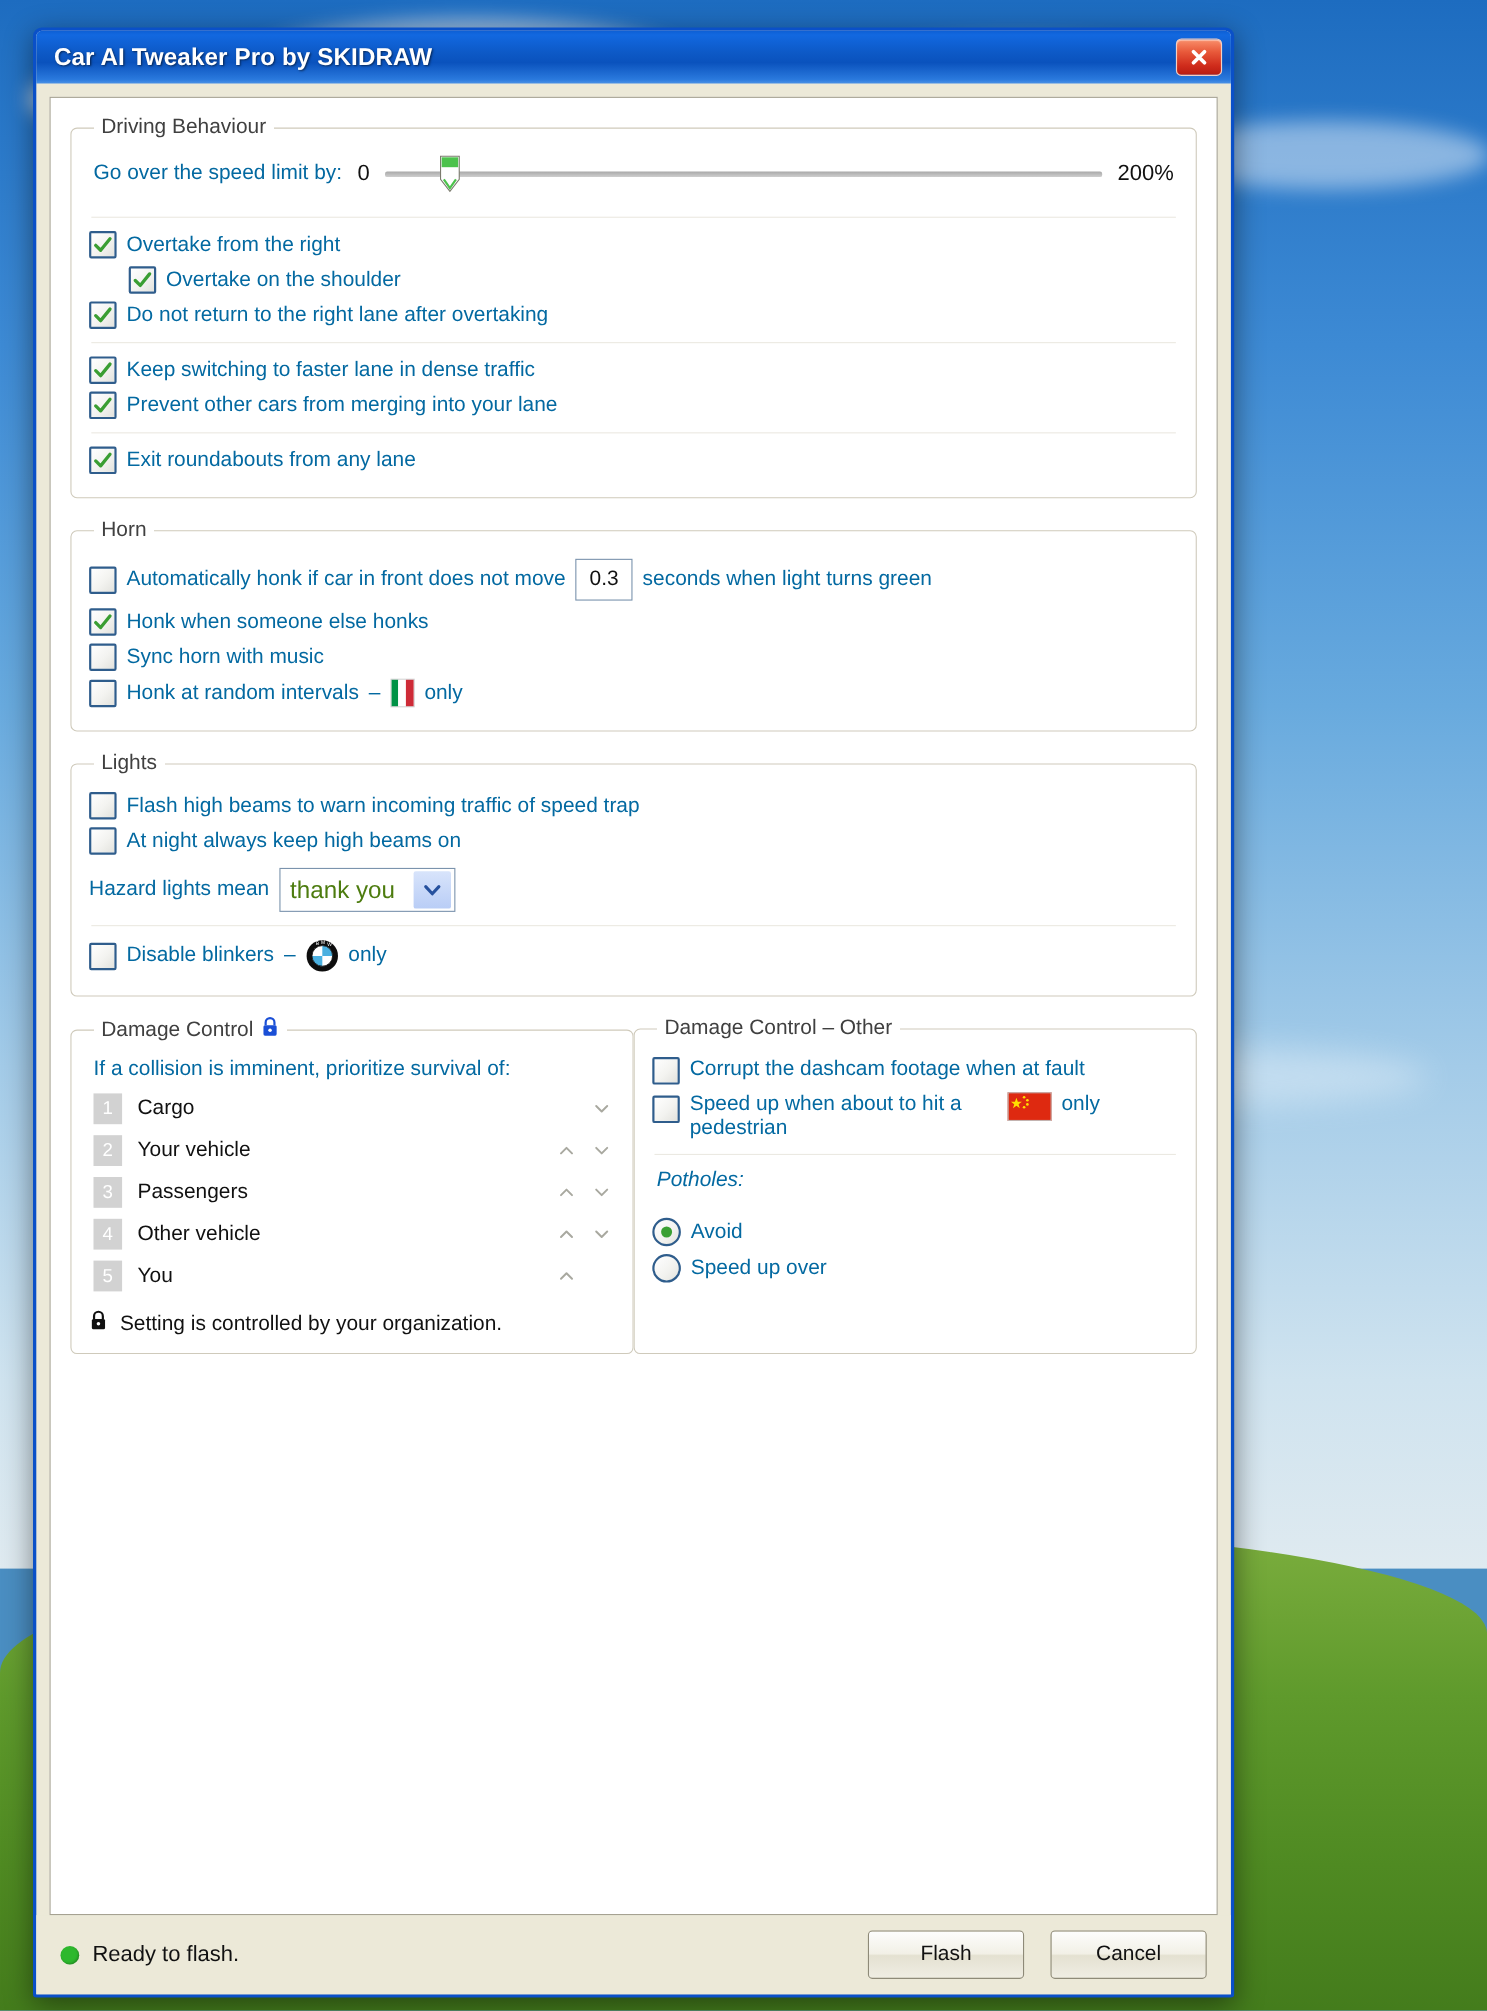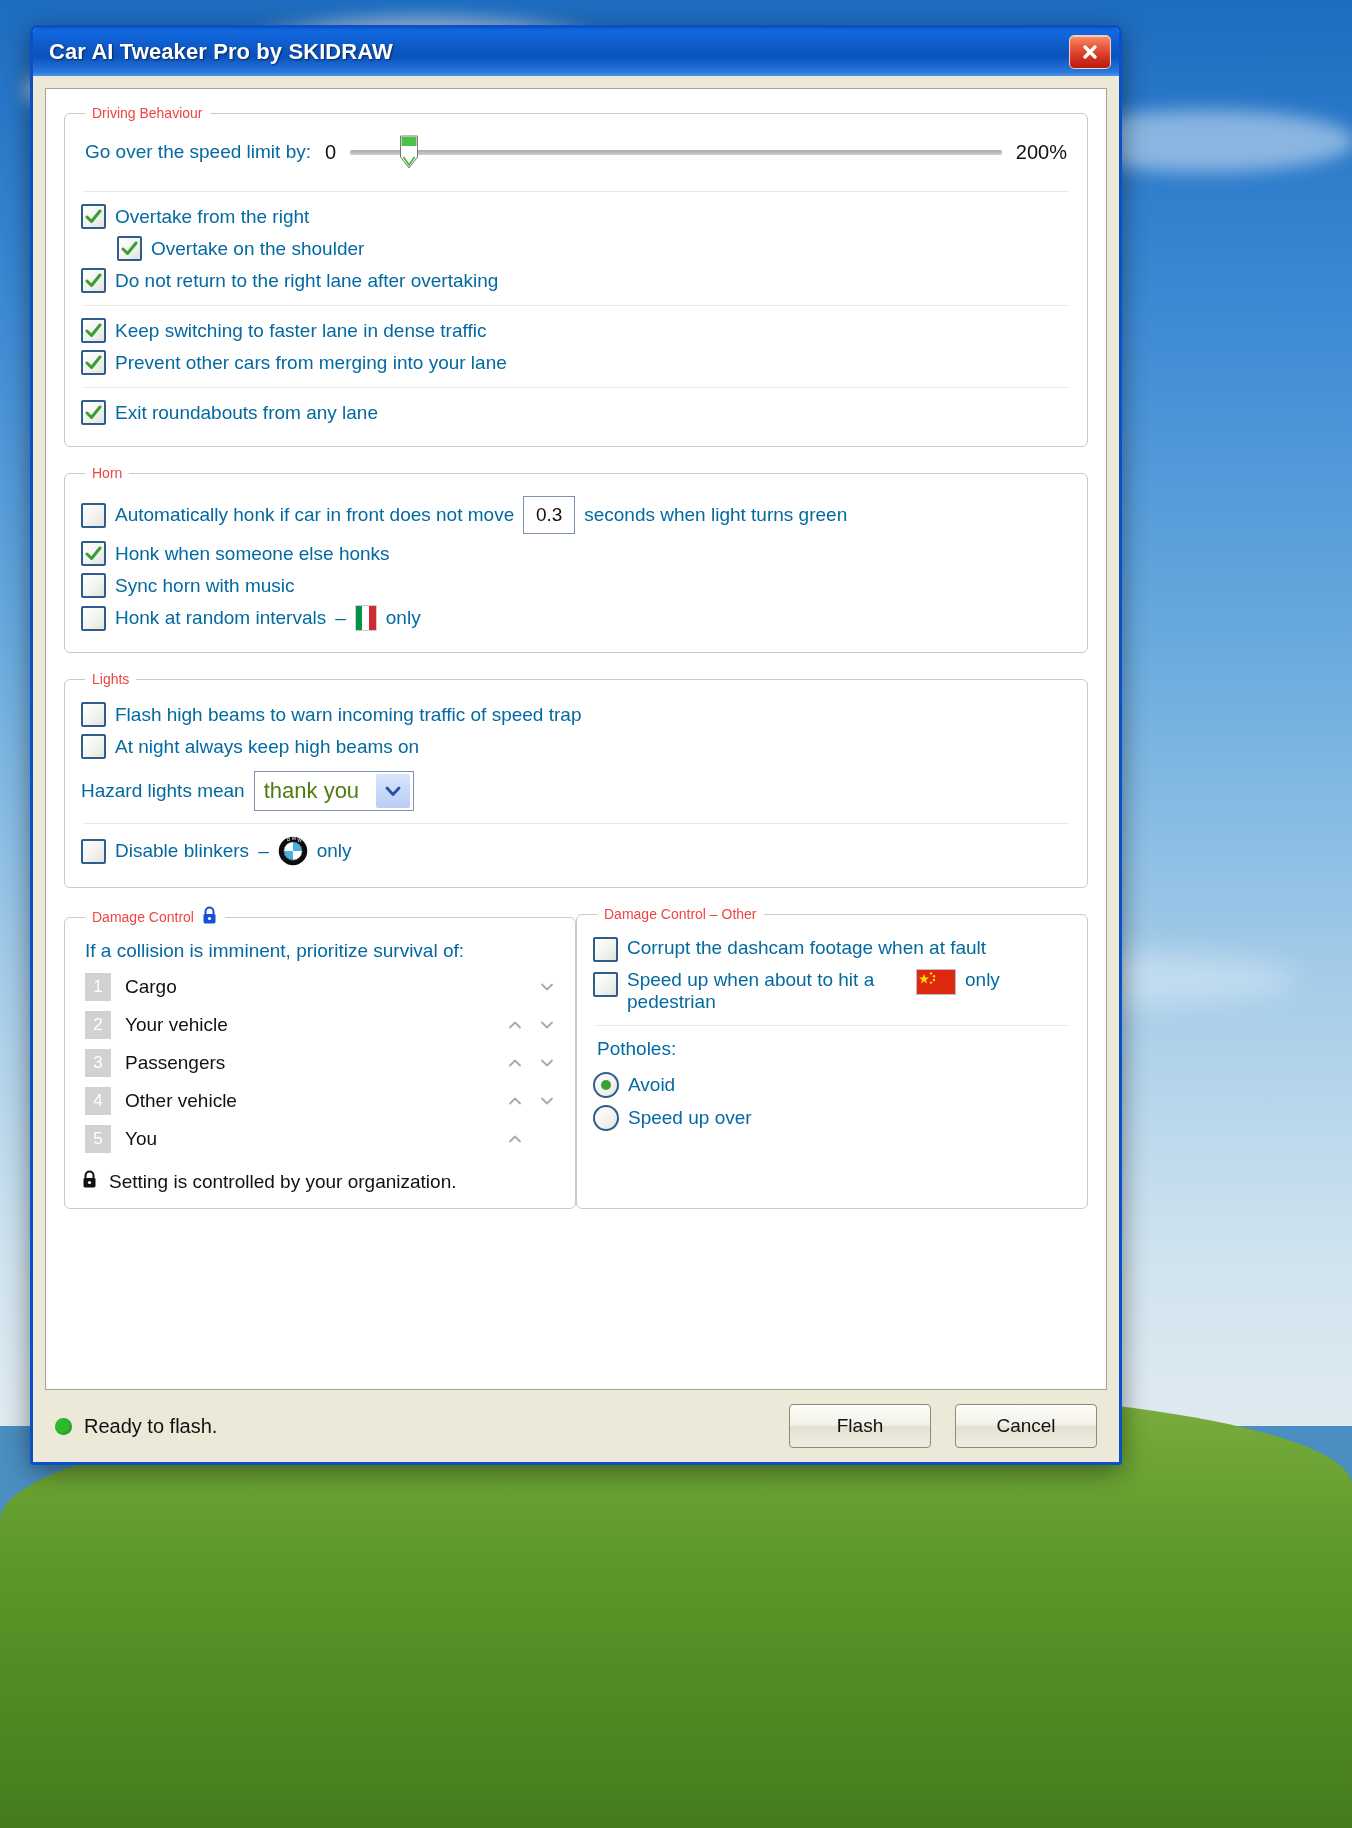--- a/index.html
+++ b/index.html
@@ -25,21 +25,21 @@
   .cloud { position:absolute; background:rgba(255,255,255,0.82); border-radius:50%; filter:blur(9px); }
   .c1 { left:2%;  top:3%;  width:300px; height:70px; }
   .c2 { left:16%; top:1%;  width:420px; height:95px; opacity:.75;}
   .c3 { left:55%; top:2%;  width:360px; height:80px; opacity:.65;}
   .c4 { left:78%; top:6%;  width:300px; height:62px; opacity:.55;}
   .c5 { left:5%;  top:56%; width:520px; height:60px; opacity:.45; filter:blur(14px);}
   .c6 { left:62%; top:52%; width:460px; height:56px; opacity:.40; filter:blur(14px);}
 
   
   #window {
-    position:absolute; left:30px; top:25px; width:1092px; height:1440px;
+    position:absolute; left:30px; top:25px; width:1092px; height:1791px;
     z-index:5;
     background:#ece9d8;
     border:3px solid #0a50c8;
     border-radius:8px 8px 3px 3px;
     box-shadow:0 6px 26px rgba(0,0,0,0.45);
     display:flex; flex-direction:column;
   }
   .titlebar {
     height:48px; flex:none;
     background:linear-gradient(180deg,#0d5fd4 0%,#1268e0 8%,#0d59c6 42%,#0a52bd 60%,#2a79dd 92%,#4b92e6 100%);
@@ -92,21 +92,21 @@
     overflow:hidden;
   }
 
   
   fieldset.group {
     border:1px solid #cfcabb; border-radius:6px;
     margin:0 0 18px 0; padding:8px 16px 14px 16px;
     background:#fff;
   }
   fieldset.group > legend {
-    color:#ef4444; font-size:14px; padding:0 7px; margin-left:4px;
+    color:#404040; font-size:19px; padding:0 7px; margin-left:4px;
   }
   .legend-inner { display:flex; align-items:center; gap:7px; }
 
   .divider { height:1px; background:#ebe9e2; margin:12px 2px; }
 
   
   .row { display:flex; align-items:center; gap:9px; margin:7px 0; font-size:19px; color:#111; }
   .row.indent { margin-left:36px; }
   .lbl { font-size:19px; color:#0369a1; white-space:nowrap; }
 
@@ -522,21 +522,21 @@
                 <circle cx="17" cy="6.2" r="1.2" fill="#ffde00"></circle>
                 <circle cx="17" cy="10" r="1.2" fill="#ffde00"></circle>
                 <circle cx="14" cy="12.6" r="1.2" fill="#ffde00"></circle>
               </svg>
             </span>
             <span class="lbl">only</span>
           </div>
 
           <div class="divider"></div>
 
-          <div class="lbl" style="margin:10px 0 12px 4px;">Potholes:</div>
+          <div class="lbl" style="margin:10px 0 23px 4px;font-style:italic;">Potholes:</div>
 
           <div class="row">
             <span class="rb on">
                 <i></i>
               </span>
             <span class="lbl">Avoid</span>
           </div>
           <div class="row">
             <span class="rb"></span>
             <span class="lbl">Speed up over</span>

